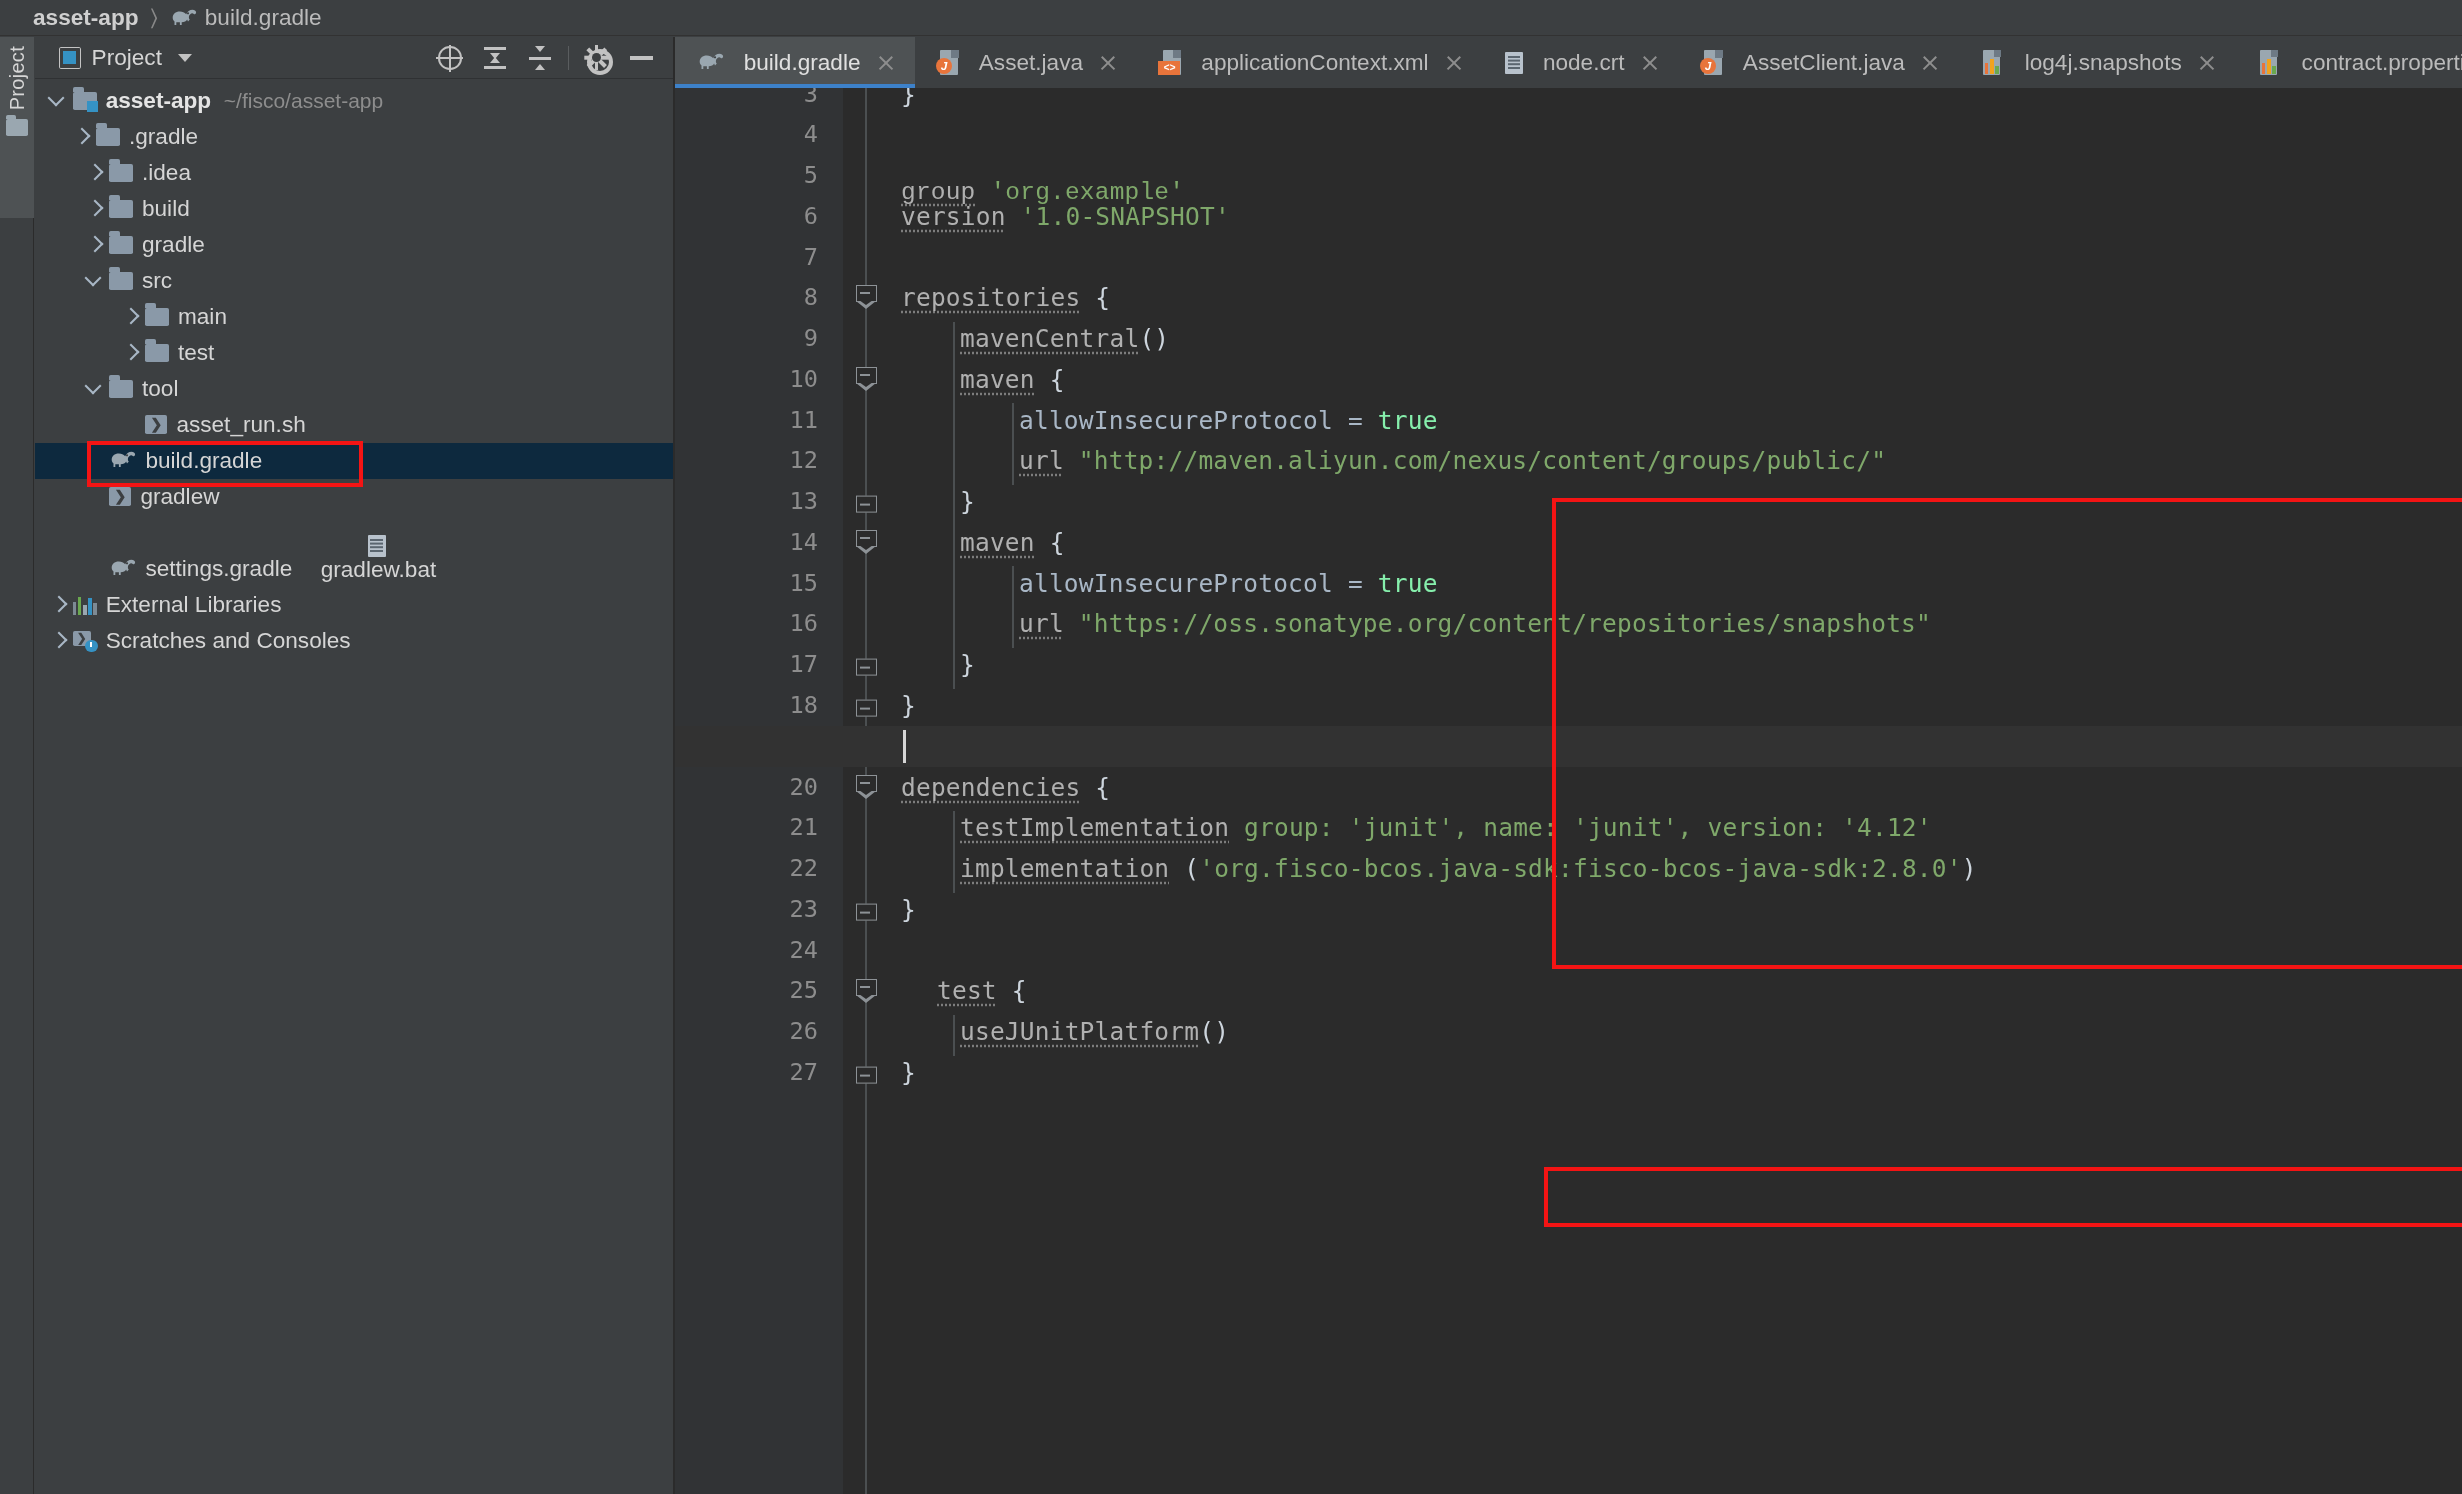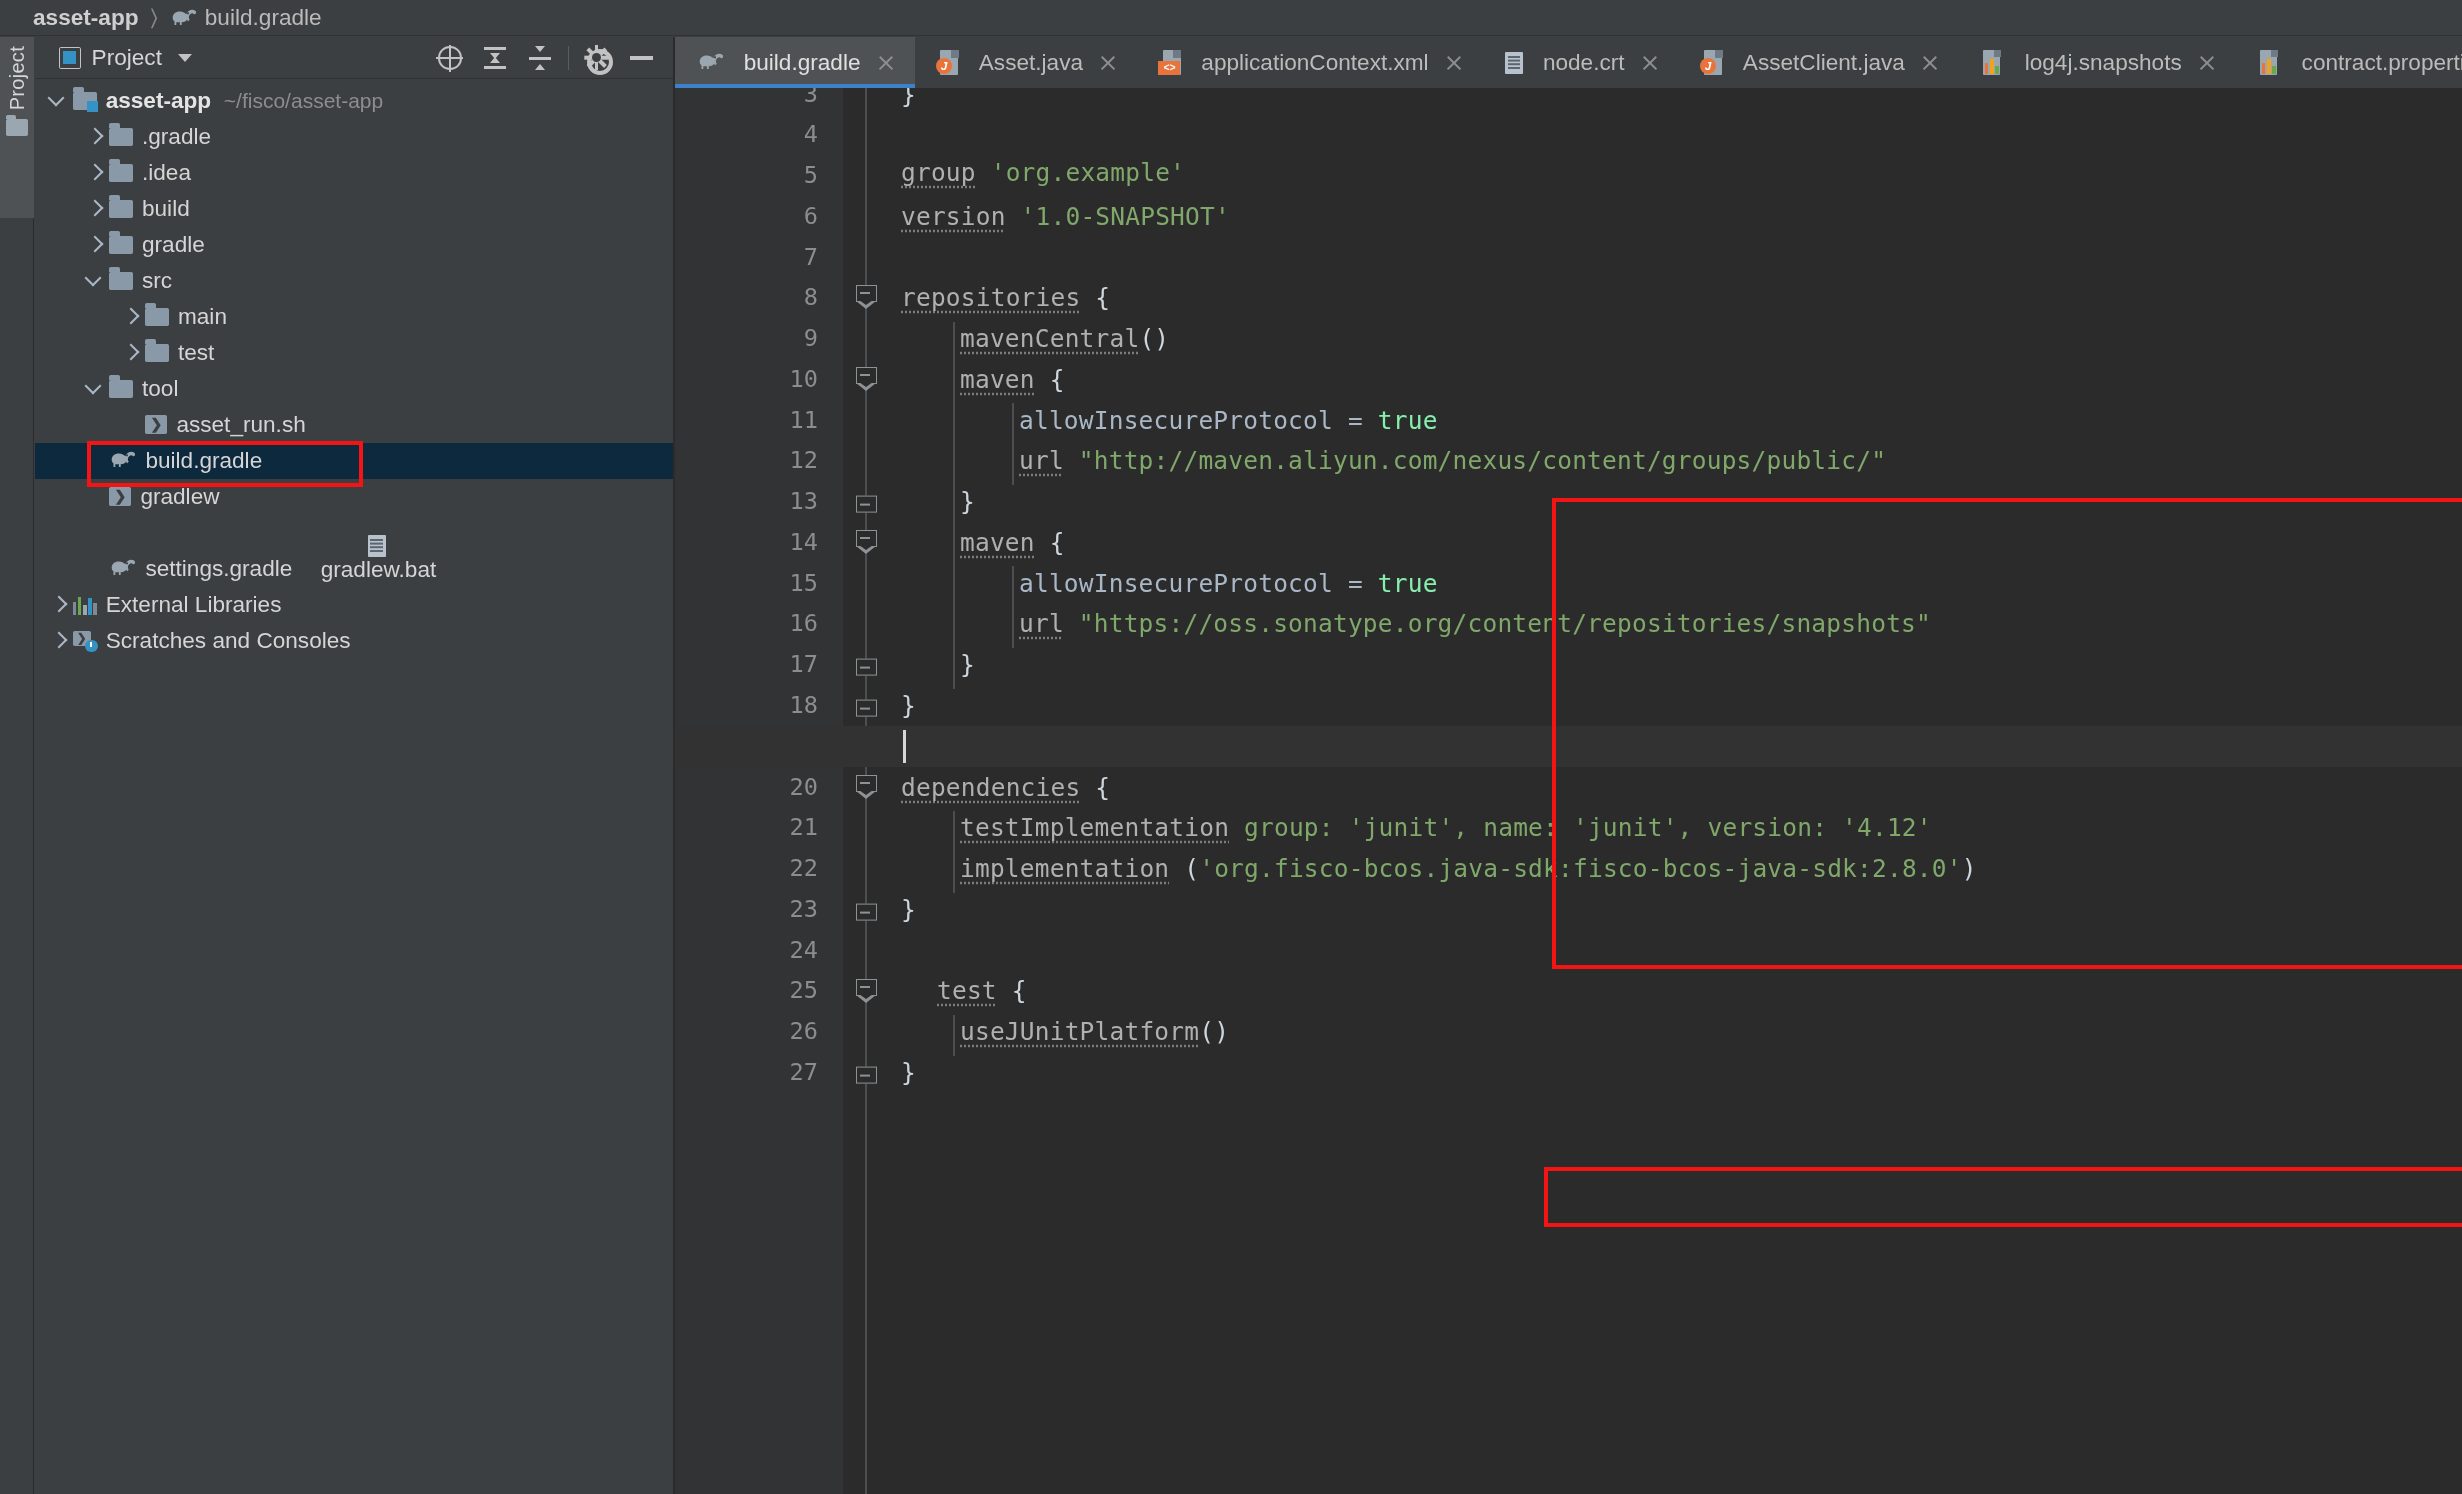--- a/index.html
+++ b/index.html
@@ -411,21 +411,21 @@
     </div>
   </div>
 
   <div id="project-tree">
       <div class="tnode" style="padding-left: 12.7px;">
         <span class="arrow down"></span>
         <span class="ic ic-module"></span>
         <span class="tlabel bold">asset-app</span>
         <span class="tpath">~/fisco/asset-app</span>
       </div>
-      <div class="tnode" style="padding-left: 49px;">
+      <div class="tnode" style="padding-left: 28px; margin-left: 8px;">
         <span class="arrow right"></span>
         <span class="ic ic-folder"></span>
         <span class="tlabel">.gradle</span>
       </div>
       <div class="tnode" style="padding-left: 49px;">
         <span class="arrow right"></span>
         <span class="ic ic-folder"></span>
         <span class="tlabel">.idea</span>
       </div>
       <div class="tnode" style="padding-left: 49px;">
@@ -648,21 +648,21 @@
           <span class="tip"></span>
         </div>
         <div class="fold-marker end" style="top: 972px;"><span class="body"></span><span class="minus"></span><span class="tip"></span></div>
       </div>
     <div id="code-lines">
         <div class="code-row" style="top: -14.5px;"></div>
         <div class="ctext" style="top: -14.5px; left: 226px;"><span class="k-brace">}</span></div>
         <div class="code-row" style="top: 26px;"></div>
         <div class="ctext" style="top: 26px; left: 226px;"></div>
         <div class="code-row" style="top: 67px;"></div>
-        <div class="ctext" style="top: 64px; left: 226px;"><span class="k-method">group</span><span class="k-default"> </span><span class="k-string">'org.example'</span></div>
+        <div class="ctext" style="top: 84px; left: 226px; font-family: Liberation Mono, monospace;"><span class="k-method">group</span><span class="k-default"> </span><span class="k-string">'org.example'</span></div>
         <div class="code-row" style="top: 108px;"></div>
         <div class="ctext" style="top: 108px; left: 226px;"><span class="k-method">version</span><span class="k-default"> </span><span class="k-string">'1.0-SNAPSHOT'</span></div>
         <div class="code-row" style="top: 149px;"></div>
         <div class="ctext" style="top: 149px; left: 226px;"></div>
         <div class="code-row" style="top: 189px;"></div>
         <div class="ctext" style="top: 189px; left: 226px;"><span class="k-method">repositories</span><span class="k-default"> </span><span class="k-brace">{</span></div>
         <div class="code-row" style="top: 230px;"></div>
         <div class="ctext" style="top: 230px; left: 285px;"><span class="k-method">mavenCentral</span><span class="k-brace">()</span></div>
         <div class="code-row" style="top: 271px;"></div>
         <div class="ctext" style="top: 271px; left: 285px;"><span class="k-method">maven</span><span class="k-default"> </span><span class="k-brace">{</span></div>

